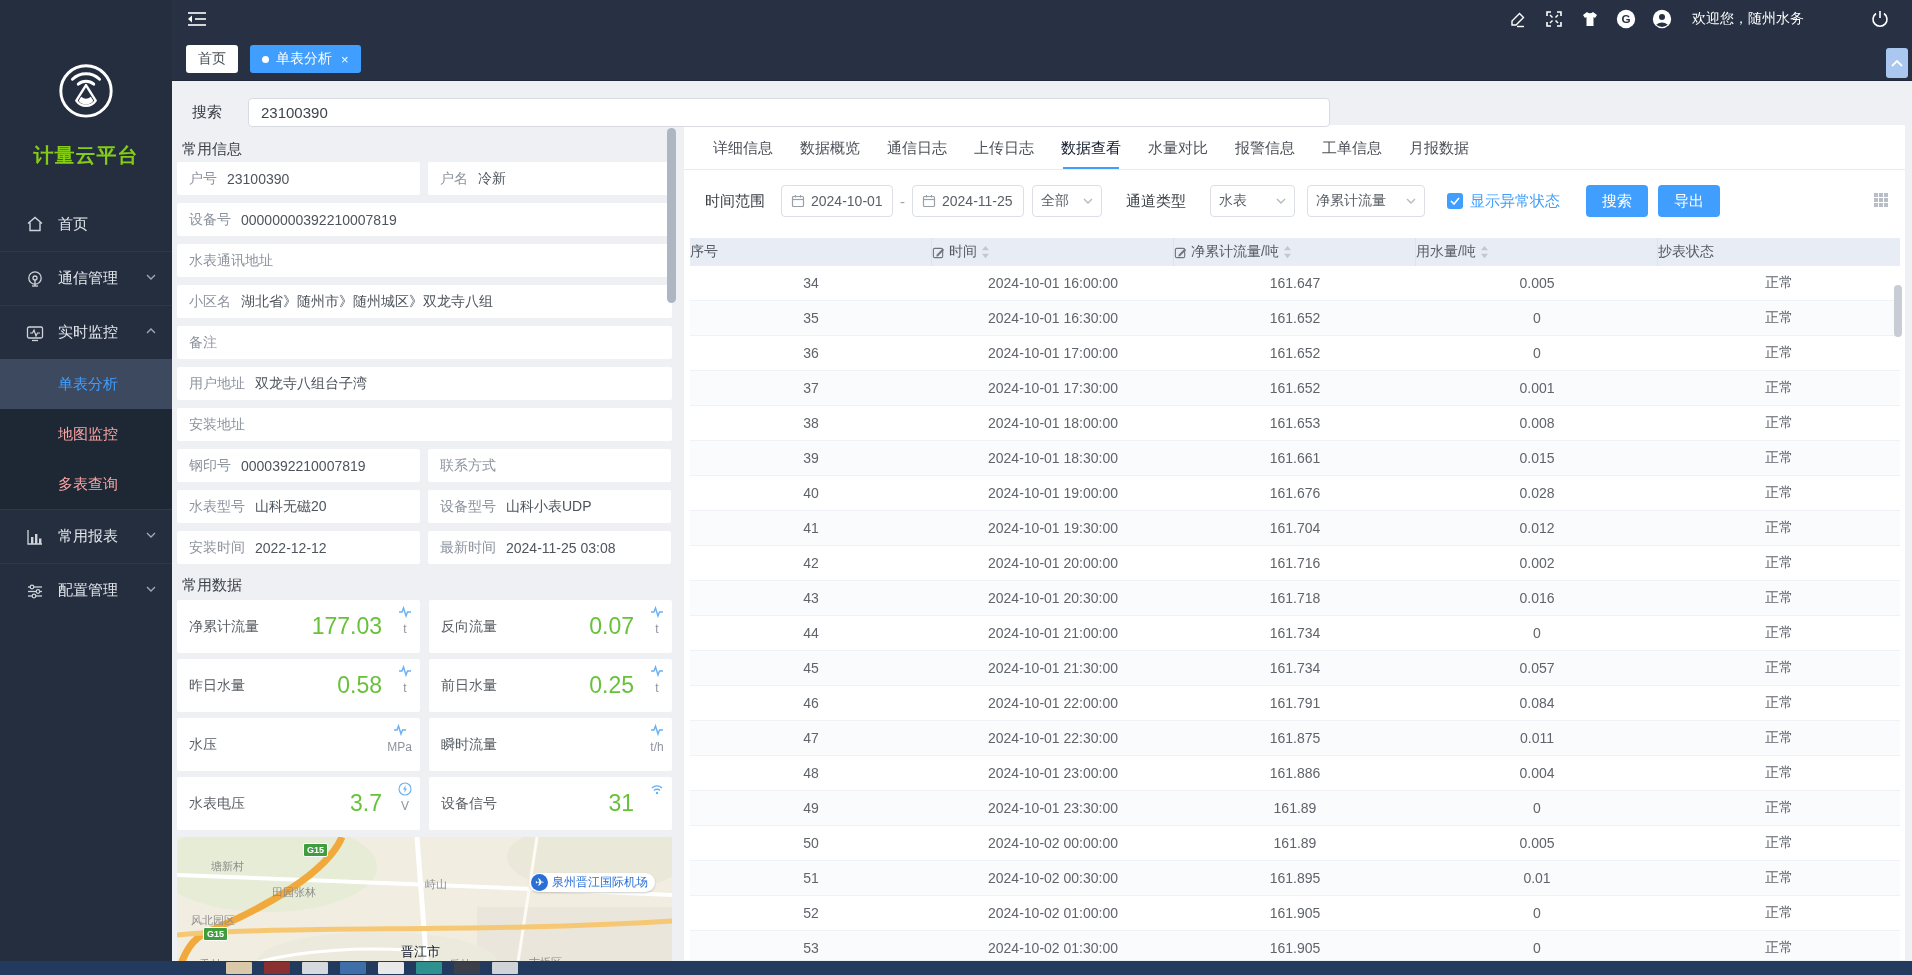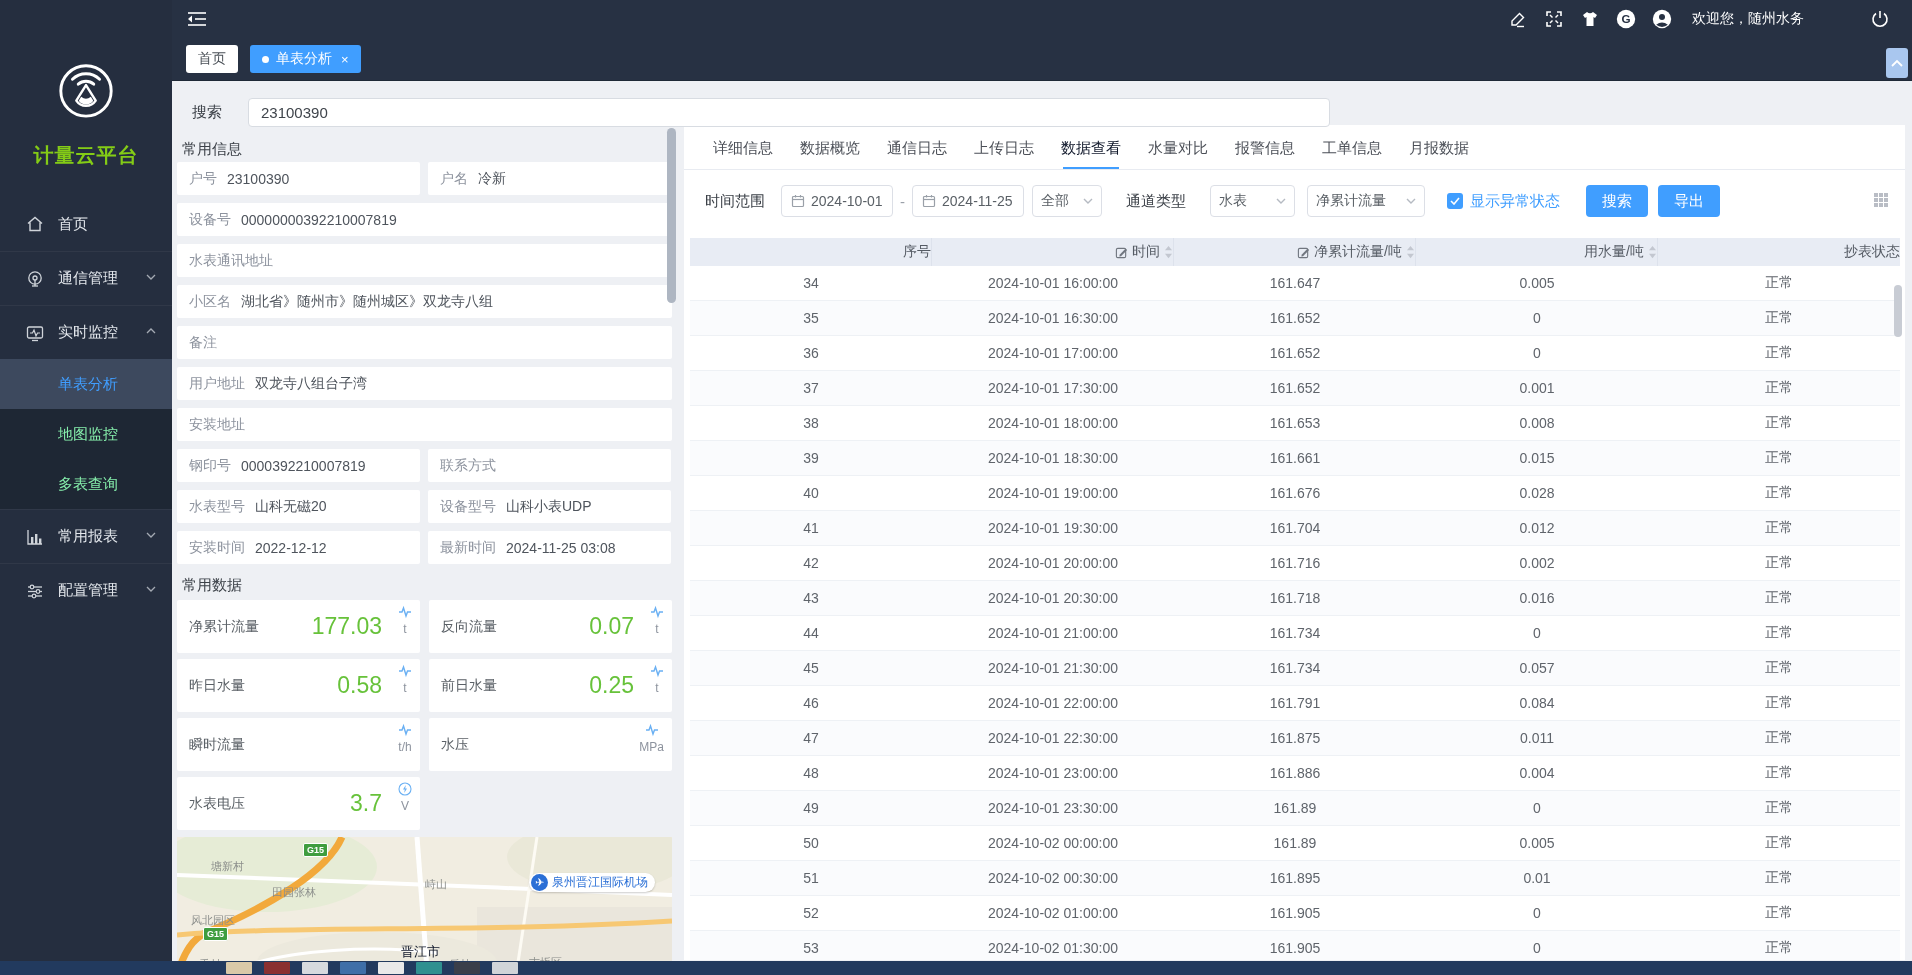--- a/index.html
+++ b/index.html
@@ -12,21 +12,21 @@
   .logo-wrap{height:120px;display:flex;align-items:flex-end;justify-content:center}
   .brand-title{color:#84cc16;font-size:20px;font-weight:bold;text-align:center;margin-top:22px;letter-spacing:1px}
   .menu{margin-top:28px}
   .menu-item{height:54px;display:flex;align-items:center;padding-left:26px;color:#e3e7ec;font-size:15px;cursor:pointer;border-top:1px solid rgba(255,255,255,.05);position:relative}
   .menu-item:first-child{border-top:none}
   .menu-item .mi-icon{width:18px;height:18px;margin-right:14px;flex:0 0 18px;opacity:.92}
   .menu-item .chev{position:absolute;right:16px;width:10px;height:10px;opacity:.75}
   .chev svg{display:block}
   .chev.up svg{transform:rotate(180deg)}
   .submenu{background:#1e2734}
-  .sub-item{height:50px;display:flex;align-items:center;padding-left:58px;color:#86efac;font-size:15px;cursor:pointer}
+  .sub-item{height:50px;display:flex;align-items:center;padding-left:58px;color:#fca5a5;font-size:15px;cursor:pointer}
   .sub-item.active{background:#3d495e;color:#409eff}
 
   
   .header{position:absolute;left:172px;top:0;width:1740px;height:81px;background:#273143;z-index:2}
   .topbar{height:38px;display:flex;align-items:center;position:relative}
   .collapse-btn{margin-left:14px;cursor:pointer;display:flex;align-items:center}
   .top-right{position:absolute;right:22px;top:0;height:38px;display:flex;align-items:center;gap:16px}
   .tb-icon{width:20px;height:20px;display:flex;align-items:center;justify-content:center;cursor:pointer}
   .welcome{color:#fff;font-size:14px;margin:0 10px 0 4px;white-space:nowrap}
   .power{margin-left:40px}
@@ -84,21 +84,21 @@
   .chk{width:16px;height:16px;border-radius:3px;background:#409eff;display:flex;align-items:center;justify-content:center;margin-left:22px;cursor:pointer;flex:none}
   .chk svg{display:block}
   .chk-label{color:#409eff;margin-left:7px;white-space:nowrap}
   .btn{height:32px;padding:0 16px;background:#409eff;border:none;border-radius:4px;color:#fff;font-size:15px;cursor:pointer;font-family:inherit}
   .btn.search-btn{margin-left:26px}
   .btn.export-btn{margin-left:10px}
   .grid-ic{margin-left:auto;cursor:pointer;color:#b9bdc5}
 
   .dtable{margin:21px 5px 0 6px;width:1210px}
   .thead{display:flex;height:28px;background:#e8ecf4;align-items:center}
-  .th{width:20%;display:flex;align-items:center;justify-content:flex-end;font-size:14px;color:#555b64;gap:4px;height:100%;border-right:1px solid #dde2ec}
+  .th{width:20%;display:flex;align-items:center;justify-content:flex-start;font-size:14px;color:#555b64;gap:4px;height:100%;border-right:1px solid #dde2ec}
   .th:last-child{border-right:none}
   .th .edit-ic{color:#70767f}
   .th .sort-ic{color:#c3c7d0}
   .trow{display:flex;height:35px;border-bottom:1px solid #eef1f5;align-items:center}
   .trow:nth-child(even){background:#fafbfd}
   .td{width:20%;text-align:center;font-size:14px;color:#5f646b;white-space:nowrap;overflow:hidden}
   .rp-scroll{position:absolute;right:3px;top:160px;width:8px;height:660px}
   .rp-thumb{width:8px;height:52px;border-radius:4px;background:#c8ccd4}
 
   
@@ -404,47 +404,57 @@
           <span class="mlabel">前日水量</span>
           <span class="mval">0.25</span>
           <span class="munit-wrap">
             <svg class="micon" width="14" height="14">
               <use href="#i-wave"></use>
             </svg>
             <span class="munit">t</span>
           </span>
         </div>
         <div class="mcard">
+          <span class="mlabel">水压</span>
+          <span class="mval"></span>
+          <span class="munit-wrap">
+            <svg class="micon" width="14" height="14">
+              <use href="#i-wave"></use>
+            </svg>
+            <span class="munit">MPa</span>
+          </span>
+        </div>
+        <div class="mcard">
           <span class="mlabel">瞬时流量</span>
           <span class="mval"></span>
           <span class="munit-wrap">
             <svg class="micon" width="14" height="14">
               <use href="#i-wave"></use>
             </svg>
             <span class="munit">t/h</span>
-          </span>
-        </div>
-        <div class="mcard">
-          <span class="mlabel">水压</span>
-          <span class="mval"></span>
-          <span class="munit-wrap">
-            <svg class="micon" width="14" height="14">
-              <use href="#i-wave"></use>
-            </svg>
-            <span class="munit">MPa</span>
           </span>
         </div>
         <div class="mcard">
           <span class="mlabel">水表电压</span>
           <span class="mval">3.7</span>
           <span class="munit-wrap">
             <svg class="micon" width="14" height="14">
               <use href="#i-bolt"></use>
             </svg>
             <span class="munit">V</span>
+          </span>
+        </div>
+        <div class="mcard">
+          <span class="mlabel">设备信号</span>
+          <span class="mval">31</span>
+          <span class="munit-wrap">
+            <svg class="micon" width="14" height="14">
+              <use href="#i-wifi"></use>
+            </svg>
+            <span class="munit"></span>
           </span>
         </div>
       </div>
 
     <div class="map">
       <svg width="495" height="132" viewBox="0 0 495 132">
         <rect x="0" y="0" width="495" height="132" fill="#f1ede1"></rect>
         <ellipse cx="90" cy="30" rx="110" ry="45" fill="#e6ecd6"></ellipse>
         <ellipse cx="420" cy="20" rx="90" ry="35" fill="#eae8d8"></ellipse>
         <rect x="300" y="70" width="195" height="62" fill="#eae6dc"></rect>

